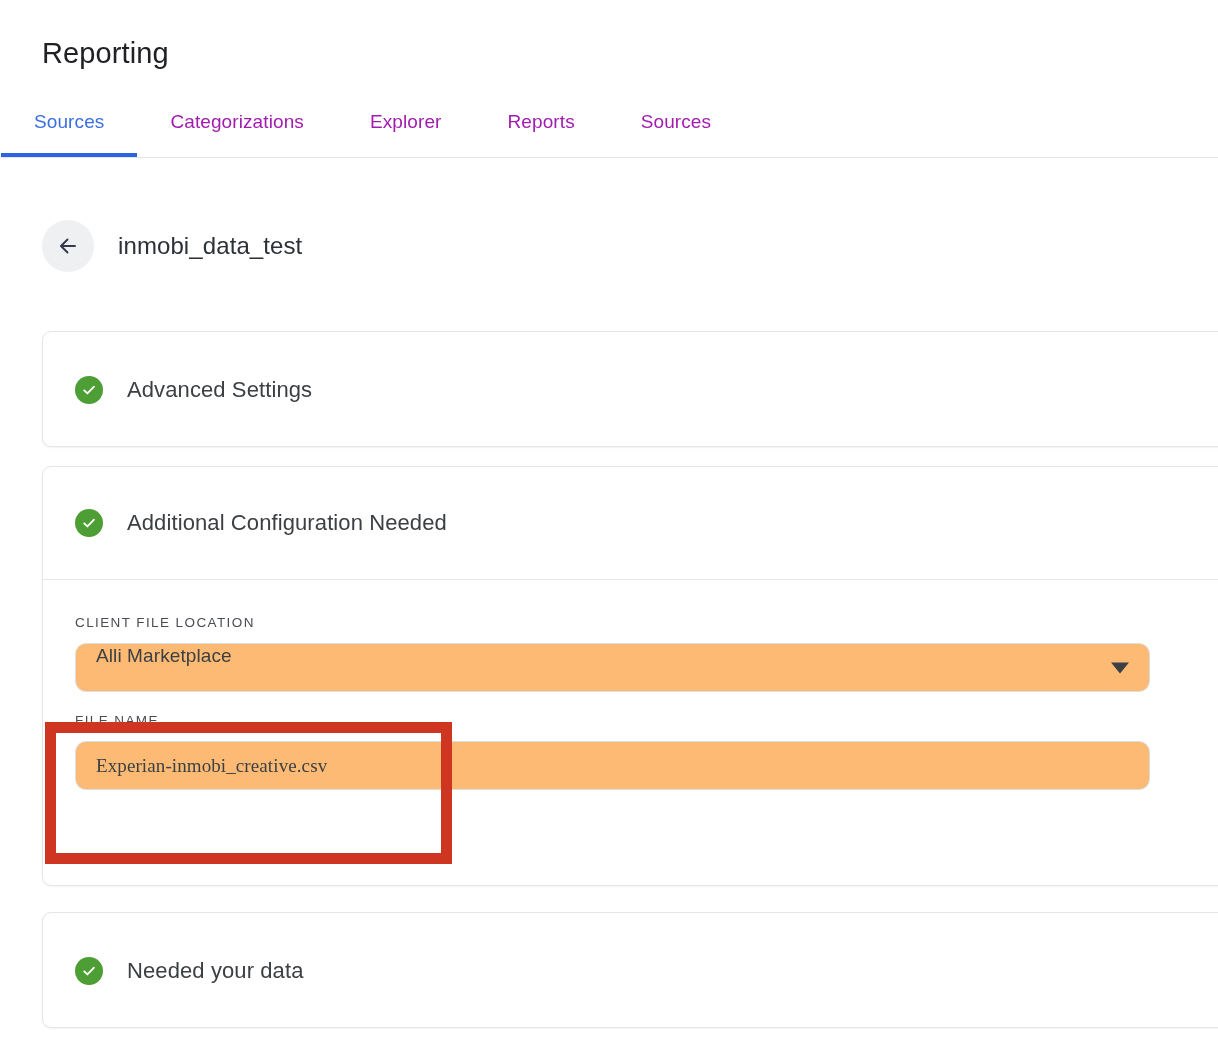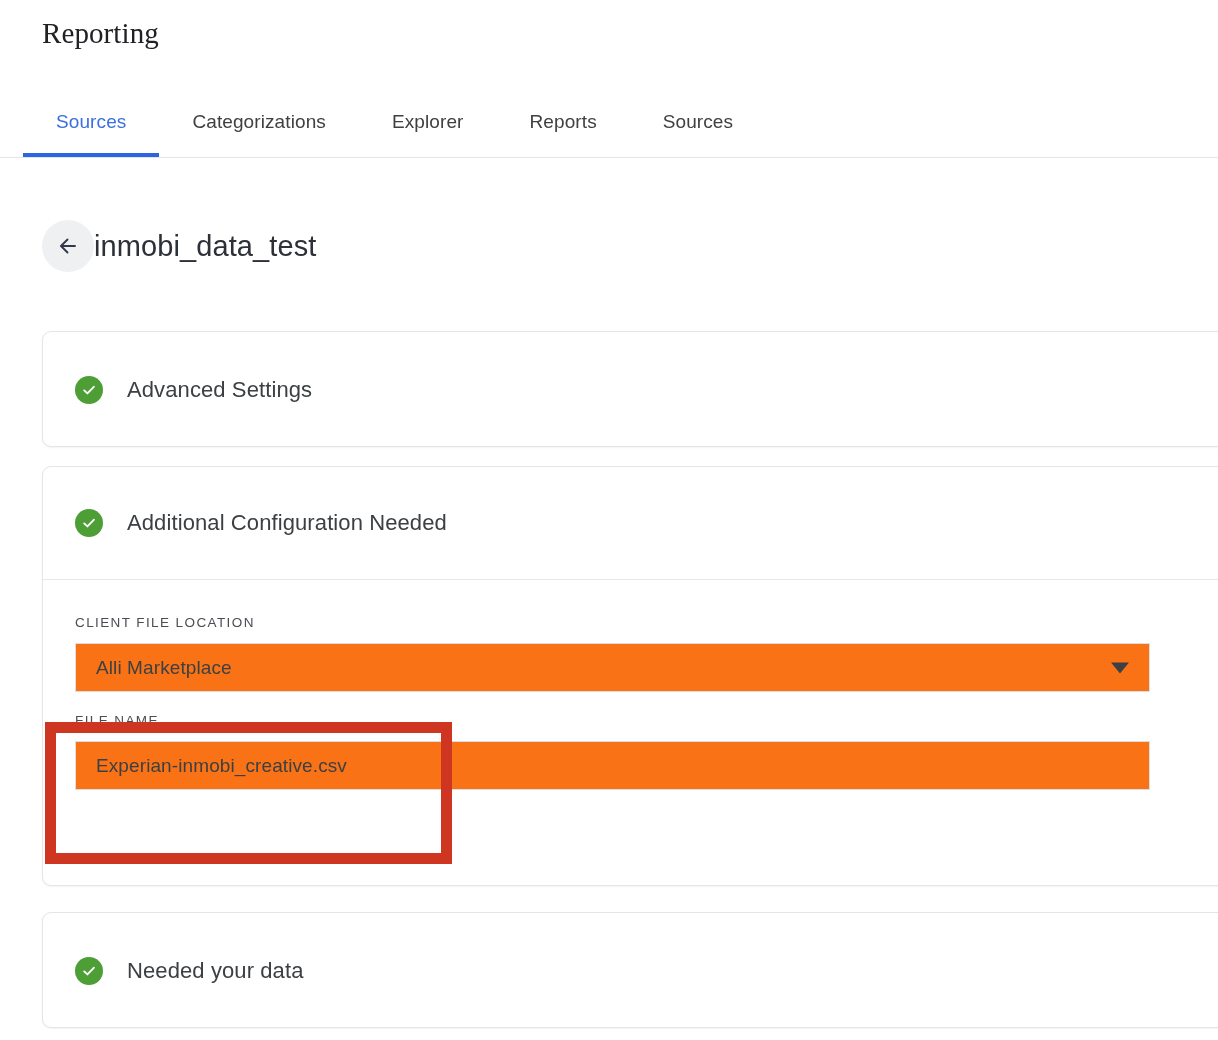--- a/index.html
+++ b/index.html
@@ -14,52 +14,51 @@
     position: relative;
     font-family: "Liberation Sans", sans-serif;
     color: #3c4043;
     -webkit-font-smoothing: antialiased;
   }
 
   
   .page-title {
     position: absolute;
     left: 42px;
-    top: 14px;
+    top: 34px;
     font-size: 29px;
     line-height: 38px;
     color: #202124;
     font-weight: 400;
     letter-spacing: 0.1px;
-    font-family: Liberation Serif, serif;
   }
 
   
   .tabbar {
     position: absolute;
     left: 0;
     top: 98px;
     width: 1218px;
     height: 60px;
     border-bottom: 1px solid #e4e6e9;
     box-sizing: border-box;
   }
   .tabs-inner {
     position: absolute;
-    left: 23px;
+    left: 1px;
     top: 0;
     display: flex;
     align-items: flex-end;
     height: 59px;
   }
   .tab {
     position: relative;
     font-size: 19px;
     line-height: 24px;
-    color: #404040;
+    color: #a21caf;
     padding: 12px 33px 0 33px;
     height: 59px;
     box-sizing: border-box;
     cursor: pointer;
     white-space: nowrap;
     letter-spacing: 0.1px;
   }
   .tab.active {
     color: #3b6fe0;
   }
@@ -89,21 +88,22 @@
     display: flex;
     align-items: center;
     justify-content: center;
     cursor: pointer;
     border: none;
     padding: 0;
     flex: none;
   }
   .back-btn svg { display: block; }
   .source-name {
-    font-size: 29px;
+    margin-left: 24px;
+    font-size: 24px;
     line-height: 32px;
     color: #2c3038;
     letter-spacing: 0.1px;
   }
 
   
   .card {
     position: absolute;
     left: 42px;
     width: 1210px;            
@@ -161,42 +161,42 @@
     color: #4a4e54;
     text-transform: uppercase;
     margin-bottom: 11px;
   }
 
   .control {
     position: relative;
     width: 1075px;
     height: 49px;
     border: 1px solid #dcdee1;
-    border-radius: 0;
-    background: #f97316;
-    box-sizing: border-box;
-    display: flex;
-    align-items: center;
+    border-radius: 11px;
+    background: #fdba74;
+    box-sizing: border-box;
+    display: flex;
+    align-items: flex-start;
     cursor: pointer;
   }
   .control .value {
     font-size: 19px;
     line-height: 24px;
     color: #3c4043;
     padding-left: 20px;
     letter-spacing: 0.1px;
     white-space: nowrap;
     overflow: hidden;
   }
   .control input.value {
     border: none;
     outline: none;
     background: transparent;
     width: 100%;
-    font-family: Liberation Sans, sans-serif;
+    font-family: Liberation Serif, serif;
     box-sizing: border-box;
     padding-right: 20px;
     height: 100%;
   }
   .caret {
     position: absolute;
     right: 20px;
     top: 50%;
     transform: translateY(-50%);
     width: 0;

